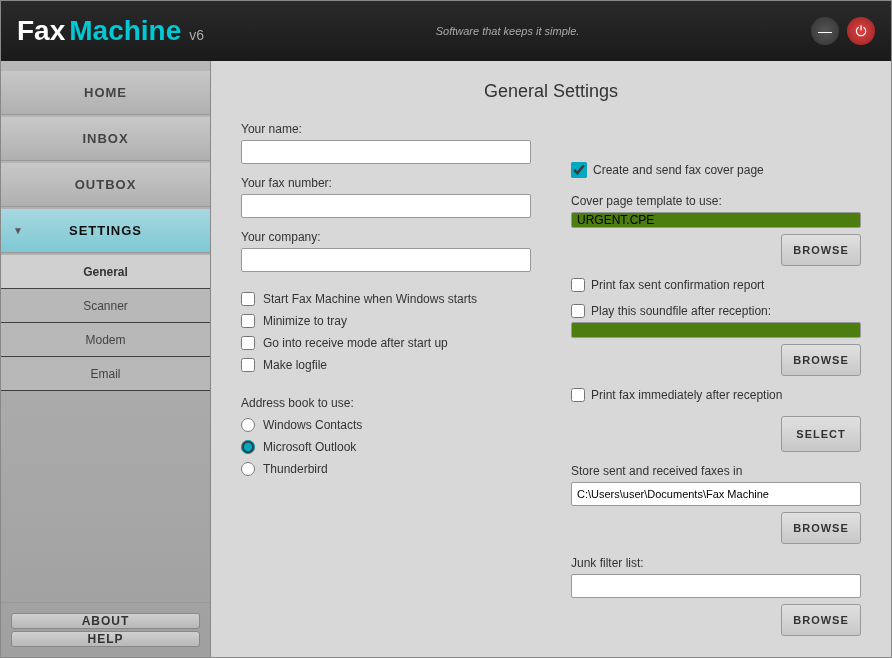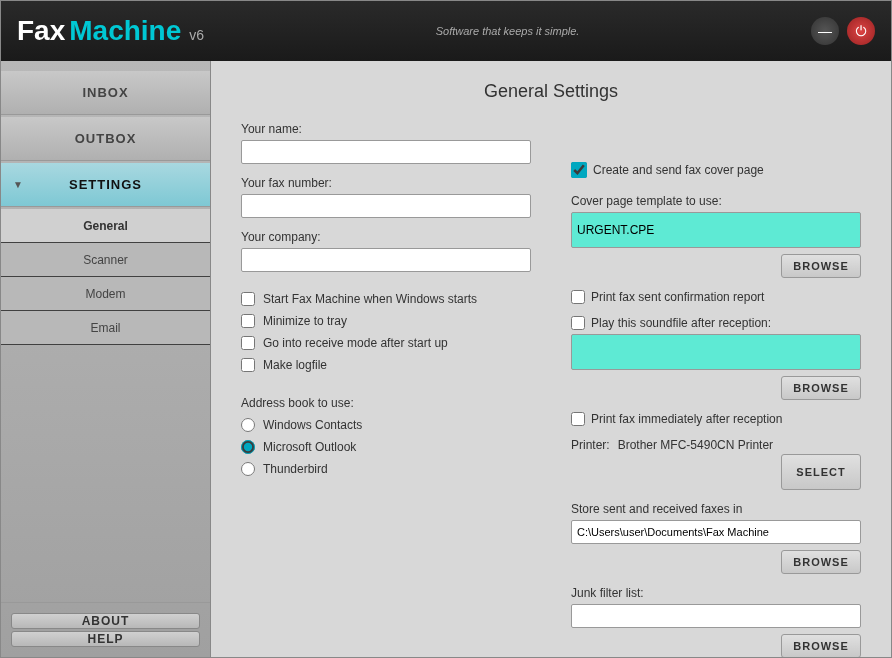--- a/index.html
+++ b/index.html
@@ -280,31 +280,31 @@
     .right-field-group {
       display: flex;
       flex-direction: column;
       gap: 4px;
     }
     .right-field-label {
       font-size: 12px;
       color: #333;
     }
     .right-field-input {
-      height: 36px;
+      height: 16px;
       border: 1px solid #999;
-      background: #5eead4;
+      background: #4d7c0f;
       padding: 2px 5px;
       font-size: 12px;
       width: 100%;
       border-radius: 2px;
     }
     .browse-btn {
       align-self: flex-end;
-      height: 24px;
+      height: 32px;
       min-width: 80px;
       background: linear-gradient(to bottom, #e0e0e0, #c8c8c8);
       border: 1px solid #999;
       border-radius: 3px;
       cursor: pointer;
       font-size: 11px;
       font-weight: bold;
       color: #333;
       letter-spacing: 1px;
       margin-top: 2px;
@@ -410,20 +410,21 @@
     </div>
     <div class="header-controls">
       <button class="ctrl-btn minimize">—</button>
       <button class="ctrl-btn power">⏻</button>
     </div>
   </div>
 
   <div class="main-content">
 
     <div class="sidebar">
+      <div class="nav-item">HOME</div>
       <div class="nav-item">INBOX</div>
       <div class="nav-item">OUTBOX</div>
       <div class="nav-item settings-item">
         <span class="settings-arrow">▼</span>
         <span>SETTINGS</span>
       </div>
       <div class="sub-nav">
         <div class="sub-nav-item active">General</div>
         <div class="sub-nav-item">Scanner</div>
         <div class="sub-nav-item">Modem</div>
@@ -522,24 +523,20 @@
               <button class="browse-btn">BROWSE</button>
             </div>
           </div>
 
           <label class="right-checkbox-row">
             <input type="checkbox" style="">
             <span>Print fax immediately after reception</span>
           </label>
 
           <div>
-            <div class="printer-row">
-              <span class="printer-label-text">Printer:</span>
-              <span class="printer-name">Brother MFC-5490CN Printer</span>
-            </div>
             <div class="btn-row">
               <button class="select-btn">SELECT</button>
             </div>
           </div>
 
           <div class="store-section">
             <label class="store-label">Store sent and received faxes in</label>
             <input class="store-path" type="text" value="C:\Users\user\Documents\Fax Machine" style="">
             <div class="btn-row">
               <button class="browse-btn">BROWSE</button>

